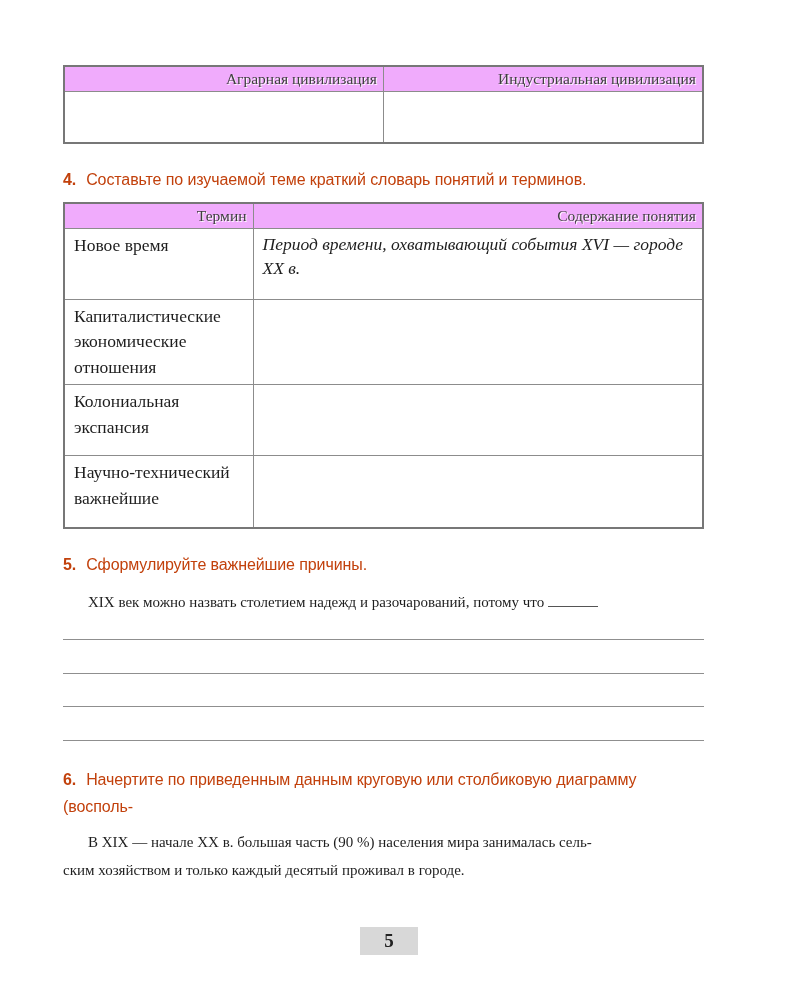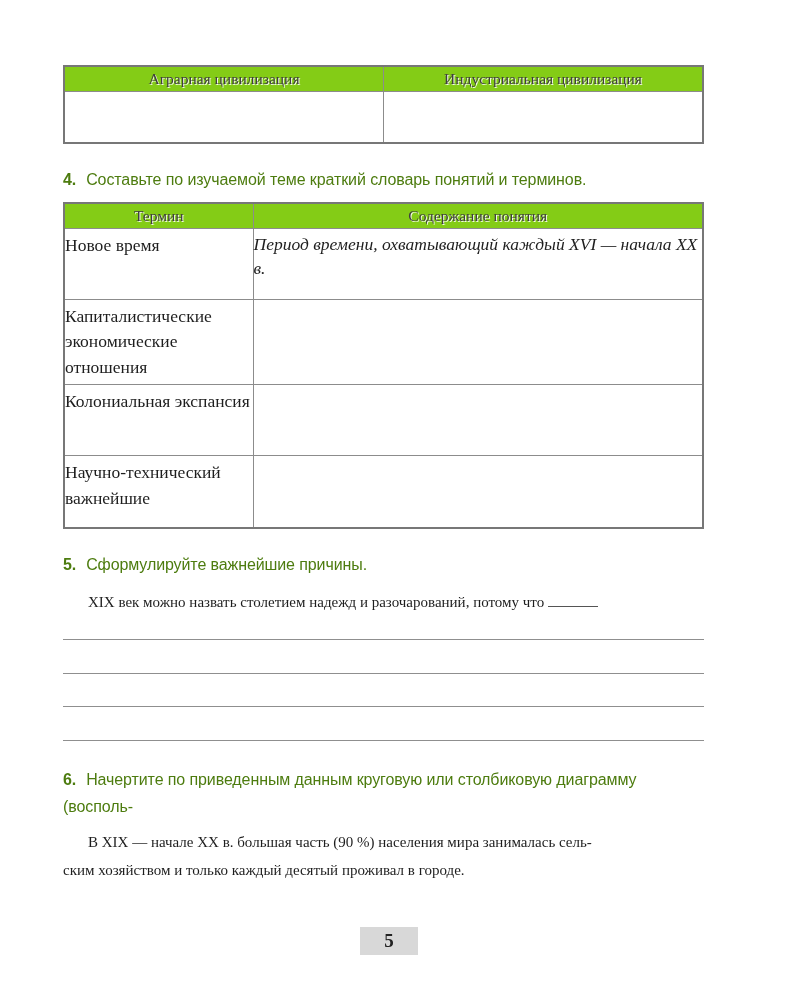--- a/index.html
+++ b/index.html
@@ -20,53 +20,53 @@
   }
 
   
   table.wtbl {
     border-collapse: collapse;
     width: 641px;
     table-layout: fixed;
     border: 2px solid #777777;
   }
   table.wtbl th {
-    background: #84cc16;
+    background: #f0abfc;
     font-weight: normal;
     font-family: "Liberation Serif", serif;
     font-size: 15.5px;
     color: #3f3f3f;
     text-shadow: 1px 1px 0 rgba(255,255,255,0.9);
     border: 1px solid #8c8c8c;
     padding: 3px 6px;
-    text-align: center;
+    text-align: right;
   }
   table.wtbl td {
     border: 1px solid #8c8c8c;
     vertical-align: top;
-    padding: 4px 0;
+    padding: 4px 9px;
     font-size: 17.5px;
     line-height: 1.35;
   }
   .top-table td { height: 42px; }
   .dict-table col.c-term { width: 189px; }
   .dict-table td.term-cell { line-height: 1.45; }
   .dict-table td.def-cell { font-style: italic; }
   .dict-table tr.r1 td { height: 62px; }
   .dict-table tr.r2 td { height: 60px; }
   .dict-table tr.r3 td { height: 62px; }
   .dict-table tr.r4 td { height: 63px; }
   .dict-table tr.r5 td { height: 61px; }
 
   
   .task-head {
     font-family: "Liberation Sans", sans-serif;
     font-size: 16px;
     line-height: 27px;
-    color: #4d7c0f;
+    color: #c2410c;
     letter-spacing: -0.1px;
   }
   .task-head .num { font-weight: bold; margin-right: 10px; }
   .mt-t4 { margin-top: 26px; line-height: 20px; }
   .mt-t5 { margin-top: 26px; line-height: 20px; }
   .mt-t6 { margin-top: 25px; }
 
   .dict-table { margin-top: 12px; }
 
   
@@ -135,21 +135,21 @@
         <col class="c-term">
         <col>
       </colgroup>
     <tbody>
         <tr>
       <th>Термин</th>
       <th>Содержание понятия</th>
     </tr>
     <tr class="r1">
       <td class="term-cell">Новое время</td>
-      <td class="def-cell">Период времени, охватывающий каждый XVI — начала XX в.</td>
+      <td class="def-cell">Период времени, охватывающий события XVI — городе XX в.</td>
     </tr>
     <tr class="r2">
       <td class="term-cell">Капиталистические экономические отношения</td>
       <td class="def-cell"></td>
     </tr>
     <tr class="r3">
       <td class="term-cell">Колониальная экспансия</td>
       <td class="def-cell"></td>
     </tr>
     <tr class="r4">

